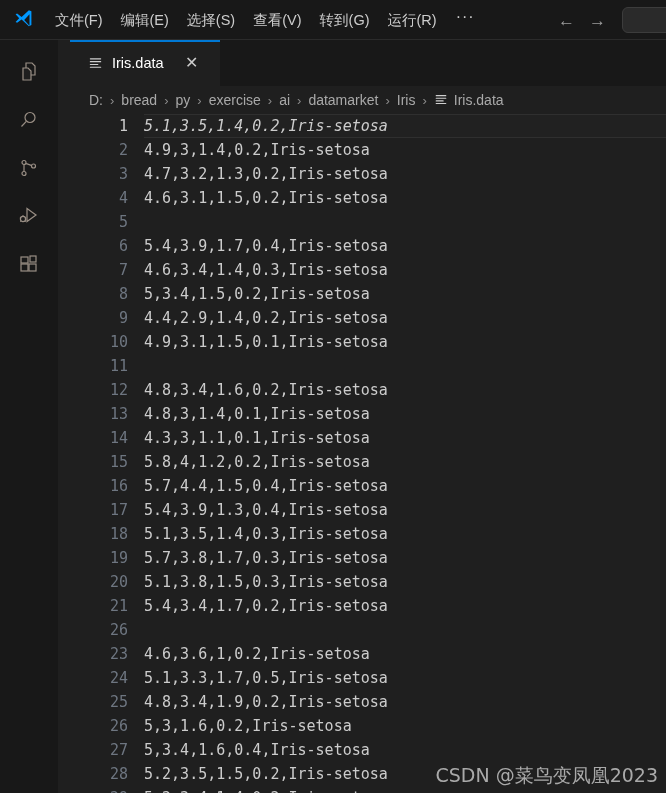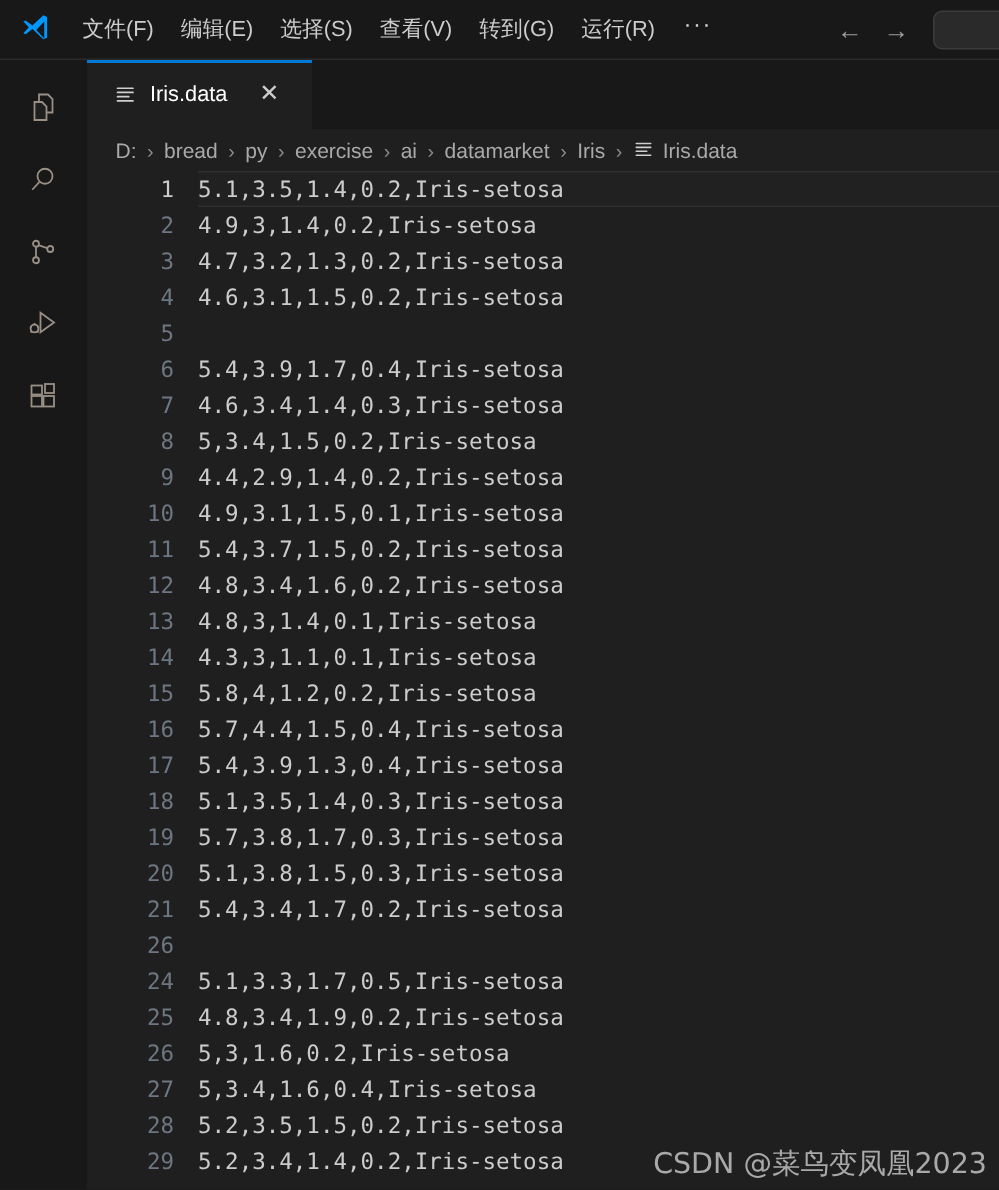--- a/index.html
+++ b/index.html
@@ -48,21 +48,21 @@
 
   .titlebar-search {
     position: absolute; left: 622px; top: 7px;
     width: 180px; height: 26px;
     background: #2a2a2a;
     border: 1px solid #3c3c3c;
     border-radius: 6px;
   }
 
   
-  .body-row { flex: 1 1 auto; display: flex; min-height: 0; }
+  .body-row { flex: 1 1 auto; display: flex; min-height: 0; gap: 12px; }
 
   
   .activitybar {
     width: 58px; flex: 0 0 58px;
     background: #181818;
     display: flex; flex-direction: column; align-items: center;
     padding-top: 8px;
   }
   .act-item {
     width: 58px; height: 48px;
@@ -158,21 +158,21 @@
     padding-left: 2px;
   }
   .code-line.active .highlight-box {
     position: absolute;
     left: 74px; right: 0; top: 0; bottom: 0;
     border-top: 1px solid #2f2f2f;
     border-bottom: 1px solid #2f2f2f;
     background: #212121;
     pointer-events: none;
   }
-  .code-line.active .code-text { position: relative; z-index: 1; }
+  .code-line.active .code-text { position: relative; z-index: 1; font-style: italic; }
 
   
   .watermark {
     position: absolute;
     right: 8px; bottom: 4px;
     color: #b9b9b9;
     font-size: 19px;
     font-family: "DejaVu Sans", sans-serif;
     opacity: .9;
     user-select: none;
@@ -336,21 +336,20 @@
             <div class="code-line">
               <div class="linenum">9</div>
               <div class="code-text">4.4,2.9,1.4,0.2,Iris-setosa</div>
             </div>
             <div class="code-line">
               <div class="linenum">10</div>
               <div class="code-text">4.9,3.1,1.5,0.1,Iris-setosa</div>
             </div>
             <div class="code-line">
               <div class="linenum">11</div>
-              <div class="code-text">5.4,3.7,1.5,0.2,Iris-setosa</div>
             </div>
             <div class="code-line">
               <div class="linenum">12</div>
               <div class="code-text">4.8,3.4,1.6,0.2,Iris-setosa</div>
             </div>
             <div class="code-line">
               <div class="linenum">13</div>
               <div class="code-text">4.8,3,1.4,0.1,Iris-setosa</div>
             </div>
             <div class="code-line">
@@ -380,20 +379,24 @@
             <div class="code-line">
               <div class="linenum">20</div>
               <div class="code-text">5.1,3.8,1.5,0.3,Iris-setosa</div>
             </div>
             <div class="code-line">
               <div class="linenum">21</div>
               <div class="code-text">5.4,3.4,1.7,0.2,Iris-setosa</div>
             </div>
             <div class="code-line">
               <div class="linenum">26</div>
+            </div>
+            <div class="code-line">
+              <div class="linenum">23</div>
+              <div class="code-text">4.6,3.6,1,0.2,Iris-setosa</div>
             </div>
             <div class="code-line">
               <div class="linenum">24</div>
               <div class="code-text">5.1,3.3,1.7,0.5,Iris-setosa</div>
             </div>
             <div class="code-line">
               <div class="linenum">25</div>
               <div class="code-text">4.8,3.4,1.9,0.2,Iris-setosa</div>
             </div>
             <div class="code-line">

